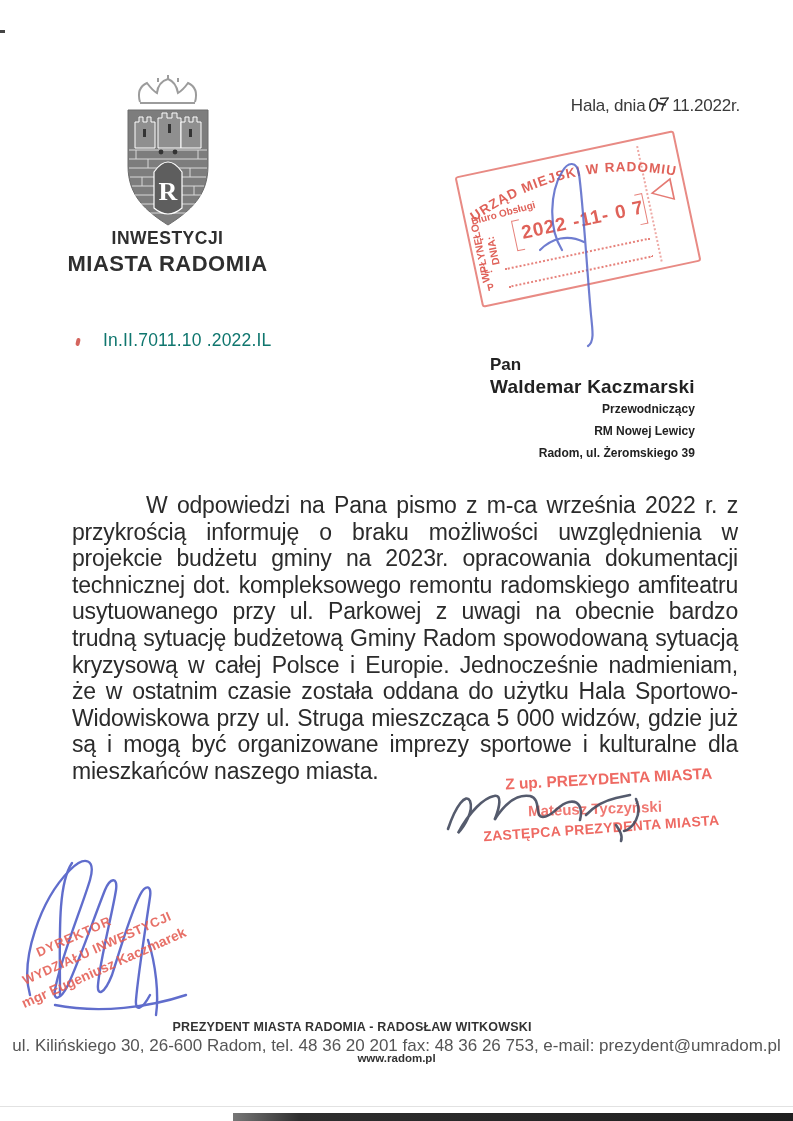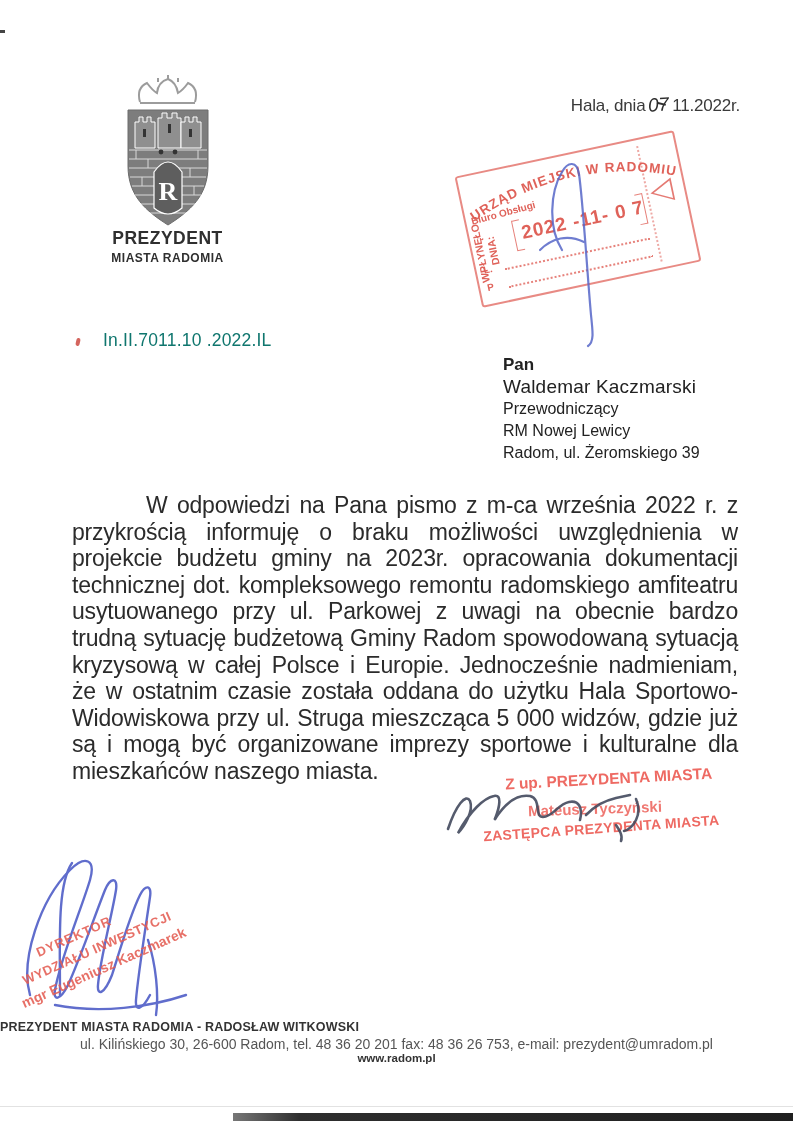--- a/index.html
+++ b/index.html
@@ -11,21 +11,21 @@
   .abs{position:absolute;}
 
   
   #dateline{top:94px;left:430px;width:310px;text-align:right;font-size:17px;color:#3a3a3a;letter-spacing:-0.2px;}
   #dateline .hand{display:inline-block;font-style:italic;font-size:19px;color:#2e2e2e;transform:rotate(-4deg);margin:0 3px;position:relative;}
   #dateline .hand .cross{position:absolute;left:9px;top:9px;width:9px;height:1.6px;background:#2e2e2e;transform:rotate(18deg);}
 
   
   #crest{top:72px;left:98px;}
   #lh-1{top:228px;left:60px;width:215px;text-align:center;font-size:17.5px;font-weight:bold;color:#2f2f2f;letter-spacing:0.5px;}
-  #lh-2{top:251px;left:60px;width:215px;text-align:center;font-size:12px;font-weight:bold;color:#2f2f2f;letter-spacing:0.5px;}
+  #lh-2{top:251px;left:60px;width:215px;text-align:center;font-size:22px;font-weight:bold;color:#2f2f2f;letter-spacing:0.5px;}
 
   
   #stamp{
     top:152px;left:466px;width:224px;height:134px;
     transform:rotate(-12deg);transform-origin:50% 50%;
     color:#dd554c;opacity:0.92;
   }
   #stamp .frame{position:absolute;inset:0;border:2px solid rgba(221,85,76,.75);border-radius:3px;}
   #stamp svg{position:absolute;top:0;left:0;}
   #stamp .office{position:absolute;top:40px;left:7px;font-size:10px;font-weight:bold;transform:rotate(-3deg);}
@@ -39,24 +39,24 @@
   #stamp .ldz{position:absolute;top:92px;left:9px;font-size:10px;font-weight:bold;}
   #stamp .pod{position:absolute;top:110px;left:9px;font-size:10px;font-weight:bold;}
   #stamp .arrow{position:absolute;top:40px;left:188px;font-size:30px;line-height:1;color:rgba(221,85,76,.85);}
   #stamp .divider{position:absolute;top:8px;left:184px;height:118px;border-left:2px dotted rgba(221,85,76,.55);}
 
   
   #refmark{top:338px;left:76px;width:4px;height:8px;background:#d4655e;border-radius:2px;transform:rotate(12deg);}
   #refnum{top:330px;left:103px;font-size:17.5px;color:#0f766e;letter-spacing:0.2px;}
 
   
-  #addr{top:354px;left:490px;line-height:22px;color:#222;margin-left:13px;}
+  #addr{top:354px;left:490px;line-height:22px;color:#222;}
   #addr .l1{font-size:17px;font-weight:bold;}
-  #addr .l2{font-size:19px;font-weight:normal;letter-spacing:0.2px;}
-  #addr .l3,#addr .l4,#addr .l5{font-size:16px;font-weight:normal;}
+  #addr .l2{font-size:19px;font-weight:bold;letter-spacing:0.2px;}
+  #addr .l3,#addr .l4,#addr .l5{font-size:12px;font-weight:bold;text-align:right;}
 
   
   #bodytext{
     top:492px;left:72px;width:666px;
     font-size:23px;line-height:26.6px;letter-spacing:-0.2px;
     text-align:justify;text-indent:74px;color:#2b2b2b;
   }
 
   
   .red{color:#ee6a63;}
@@ -64,22 +64,22 @@
   #dep-name{top:800px;left:528px;font-size:15px;font-weight:600;transform:rotate(-2deg);opacity:.9;}
   #dep-title{top:820px;left:483px;font-size:14px;font-weight:600;transform:rotate(-4deg);letter-spacing:0.3px;}
 
   
   #dir-stamp{top:958px;left:2px;transform:rotate(-24deg);transform-origin:0 0;line-height:20px;color:rgba(228,92,82,.88);font-weight:600;}
   #dir-stamp .d1{font-size:13px;margin-left:34px;letter-spacing:1px;}
   #dir-stamp .d2{font-size:13px;margin-left:10px;letter-spacing:0.5px;}
   #dir-stamp .d3{font-size:14px;}
 
   
-  #foot1{top:1020px;left:0;width:704px;font-size:12.5px;font-weight:bold;color:#333;letter-spacing:0.2px;}
-  #foot2{top:1036px;left:0;width:793px;text-align:center;font-size:14px;color:#555;}
+  #foot1{top:1020px;left:0;width:704px;text-align:center;font-size:12.5px;font-weight:bold;color:#333;letter-spacing:0.2px;}
+  #foot2{top:1036px;left:0;width:793px;text-align:center;font-size:17px;color:#555;}
   #foot3{top:1052px;left:0;width:793px;text-align:center;font-size:11.5px;font-weight:bold;color:#333;}
 
   
   #scanline{top:1106px;left:0;width:793px;height:1px;background:#e2e2e2;}
   #scanbar{bottom:0;left:233px;width:560px;height:8px;background:linear-gradient(to right,#777 0%,#2e2e2e 12%,#1f1f1f 100%);}
   #speck{top:30px;left:0;width:5px;height:3px;background:#444;}
 </style>
 </head>
 <body>
 
@@ -129,21 +129,21 @@
         <rect x="70" y="52" width="3" height="9"></rect>
         <rect x="91" y="57" width="3" height="8"></rect>
         <circle cx="63" cy="80" r="2.4"></circle>
           <circle cx="77" cy="80" r="2.4"></circle>
       </g>
 
       <path d="M56,100 q14,-20 28,0 v36 q-14,12 -28,0 z" fill="#5e5e5e" stroke="#ffffff" stroke-width="1.2"></path>
       <text x="70" y="128" text-anchor="middle" font-family="Liberation Serif, serif" font-size="26" font-weight="bold" fill="#ffffff">R</text>
     </g>
   </svg>
-  <div id="lh-1" class="abs">PREZYDENT</div>
+  <div id="lh-1" class="abs">INWESTYCJI</div>
   <div id="lh-2" class="abs">MIASTA RADOMIA</div>
 
   <div id="stamp" class="abs">
     <div class="frame"></div>
     <svg width="224" height="52" viewBox="0 0 224 52">
       <defs>
           <path id="arc" d="M10,48 Q112,4 214,44" fill="none"></path>
         </defs>
       <text font-size="13.5" font-weight="bold" fill="#dd554c" letter-spacing="1">
         <textPath href="#arc">URZĄD MIEJSKI W RADOMIU</textPath>

